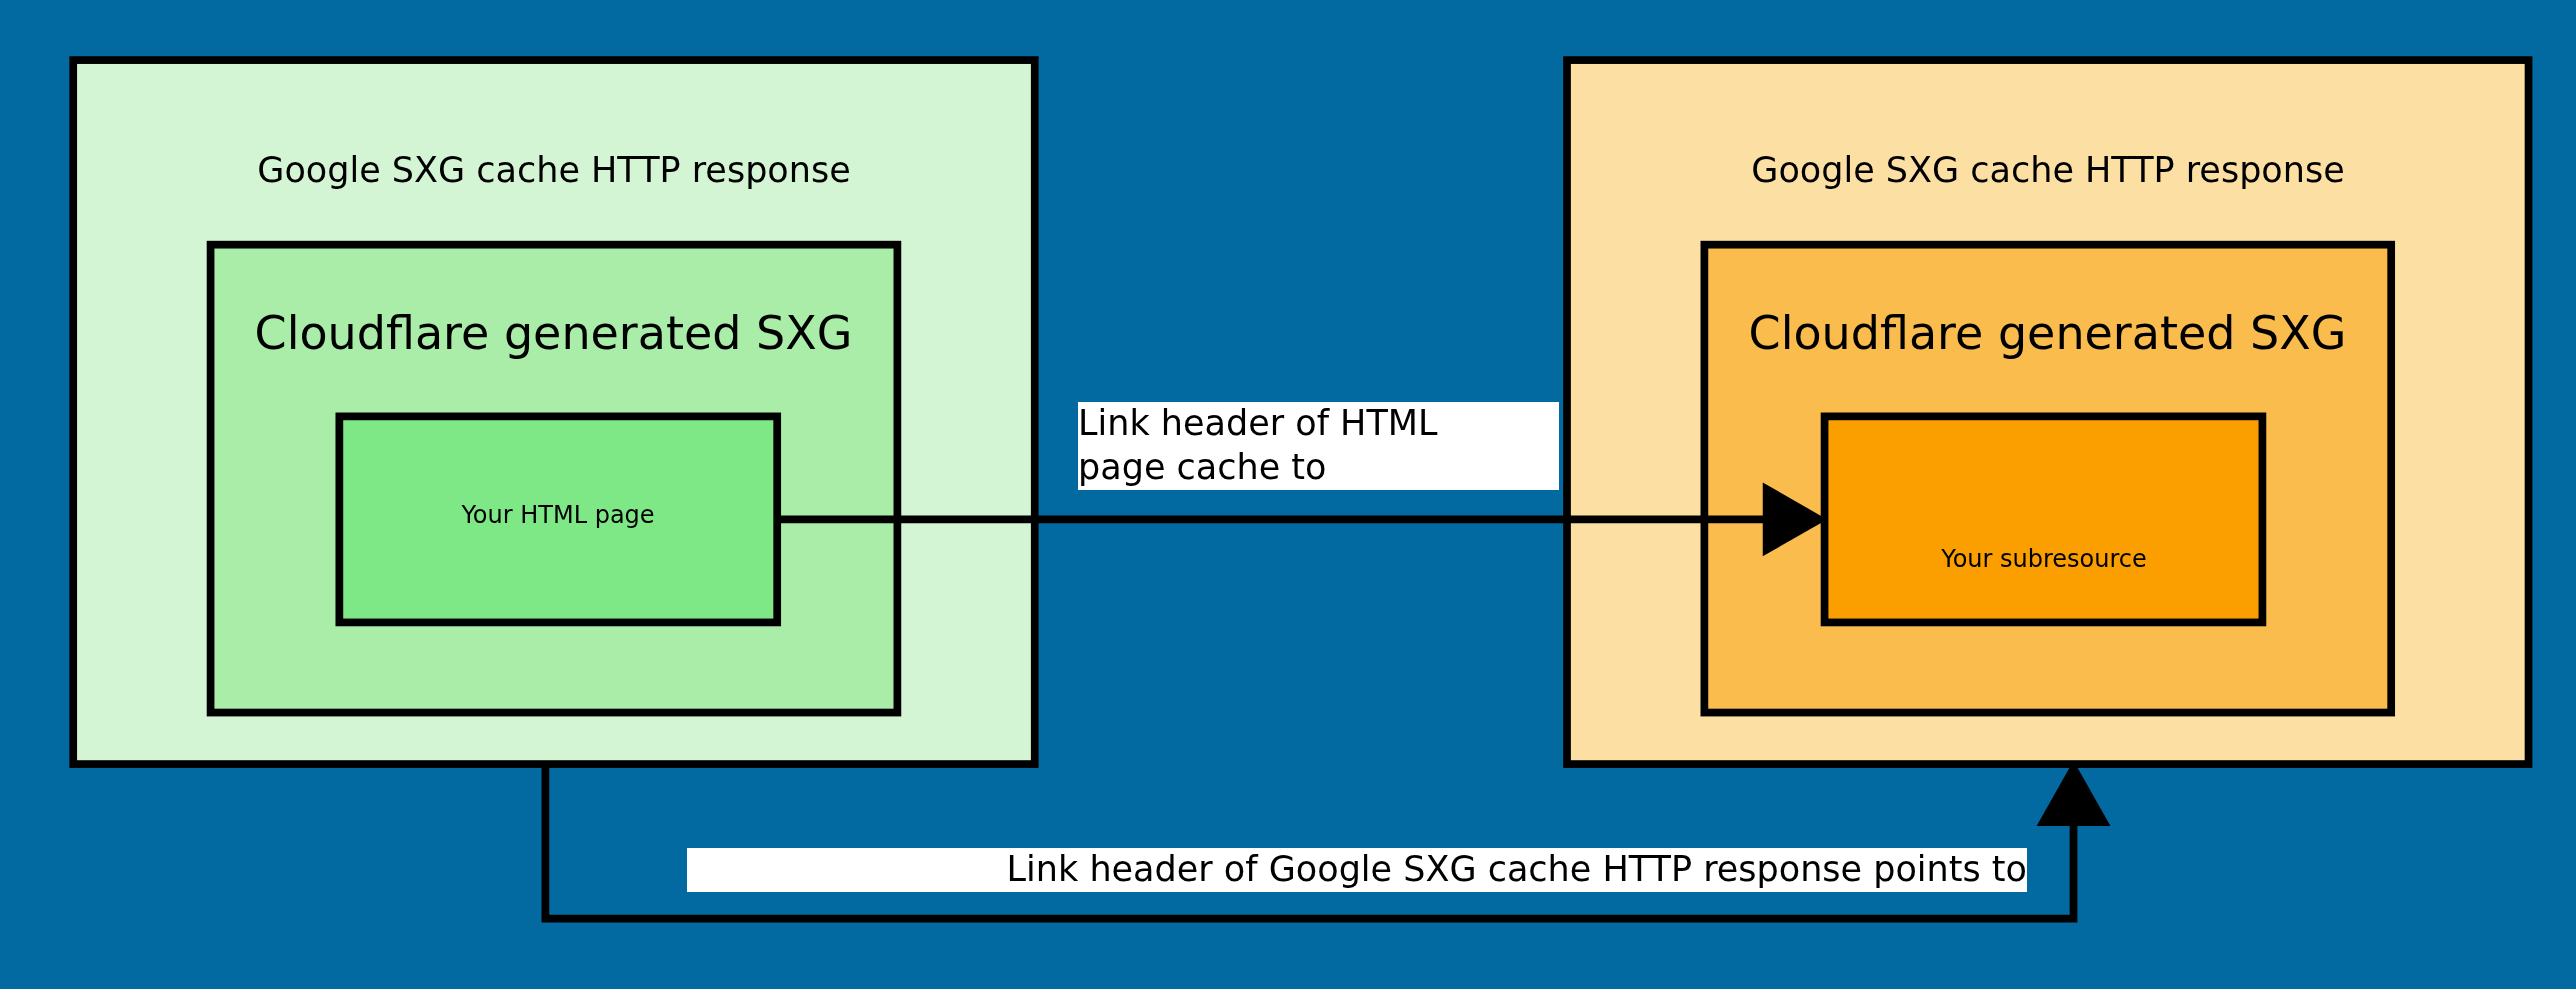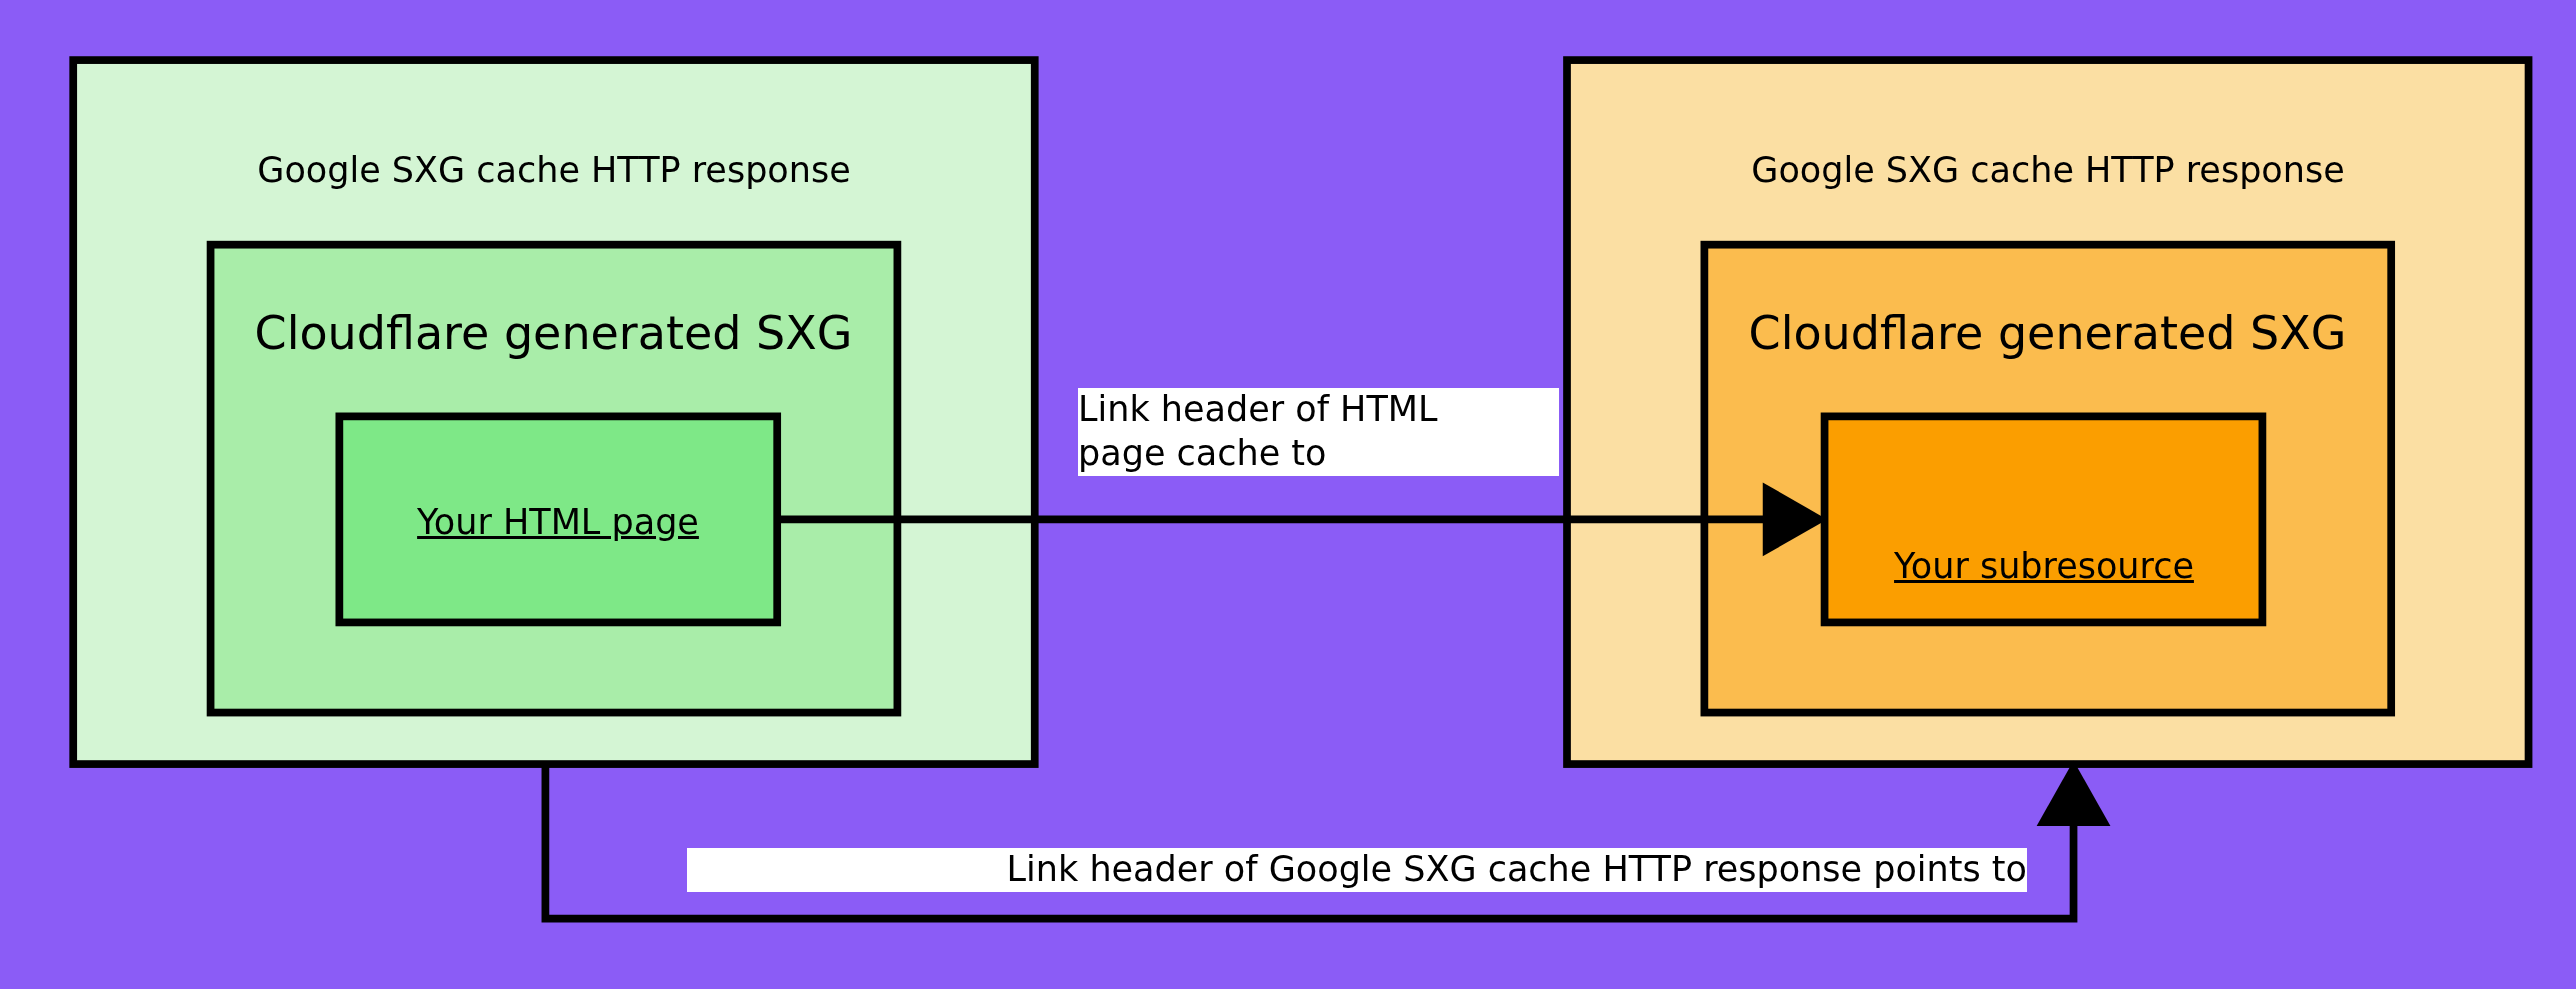--- a/index.html
+++ b/index.html
@@ -7,21 +7,21 @@
     padding: 0;
     background: #ffffff;
   }
   body {
     font-family: "DejaVu Sans", sans-serif;
   }
   #canvas {
     position: relative;
     width: 2576px;
     height: 989px;
-    background: #8b5cf6;
+    background: #0369a1;
     overflow: hidden;
   }
   #canvas svg {
     position: absolute;
     top: 0;
     left: 0;
     width: 2576px;
     height: 989px;
   }
   .box-label {
@@ -34,21 +34,21 @@
   }
   .edge-label {
     position: absolute;
     color: #000000;
     font-family: "DejaVu Sans", sans-serif;
     background: #ffffff;
     line-height: 1.25;
   }
   .fs-outer { font-size: 35px; }
   .fs-mid   { font-size: 46px; }
-  .fs-inner { font-size: 35px; text-decoration: underline; }
+  .fs-inner { font-size: 24px; }
   .fs-edge  { font-size: 35px; }
 </style>
 </head>
 <body>
 
 <div id="canvas">
 
   <svg viewBox="0 0 3000 1152" xmlns="http://www.w3.org/2000/svg">
 
     <rect x="85" y="70" width="1120" height="820" fill="#d4f5d4" stroke="#000000" stroke-width="9"></rect>
@@ -75,21 +75,21 @@
   <div class="box-label fs-mid" style="left:210px; top:307px; width:687px;">Cloudflare generated SXG</div>
 
   <div class="box-label fs-inner" style="left:339px; top:502px; width:438px;">Your HTML page</div>
 
   <div class="box-label fs-outer" style="left:1567px; top:150px; width:962px;">Google SXG cache HTTP response</div>
 
   <div class="box-label fs-mid" style="left:1704px; top:307px; width:687px;">Cloudflare generated SXG</div>
 
   <div class="box-label fs-inner" style="left:1825px; top:502px; width:438px;margin-top:44px;">Your subresource</div>
 
-  <div class="edge-label fs-edge" style="left:1078px; top:388px; width:481px; text-align:left;">
+  <div class="edge-label fs-edge" style="left:1078px; top:402px; width:481px; text-align:left;">
     <div>Link header of HTML</div>
     <div>page cache to</div>
   </div>
 
   <div class="edge-label fs-edge" style="left:687px; top:848px; width:1340px; text-align:right;">Link header of Google SXG cache HTTP response points to</div>
 
 </div>
 
 
 </body></html>

